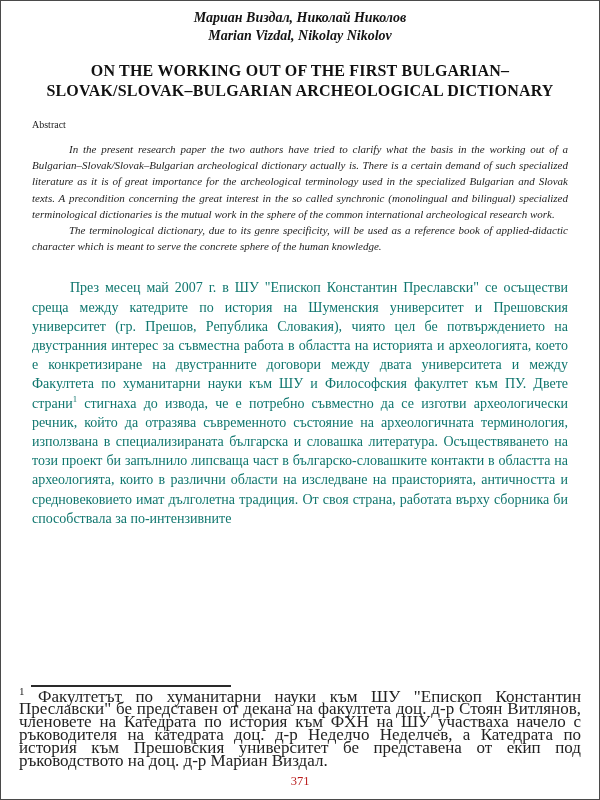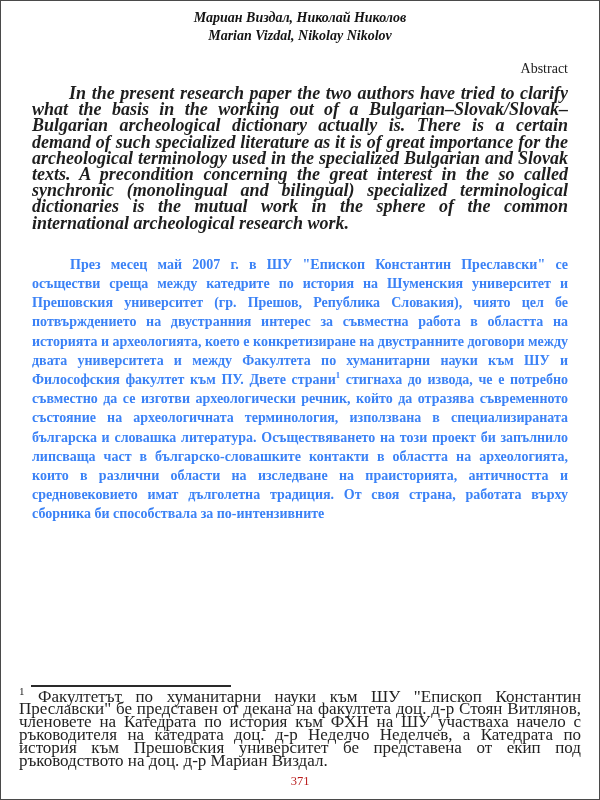--- a/index.html
+++ b/index.html
@@ -40,43 +40,41 @@
     margin: 16px 0 0 0;
     text-align: center;
     font-weight: bold;
     font-size: 16px;
     line-height: 20px;
     letter-spacing: 0.2px;
     color: #111111;
   }
   .abstract-heading {
     margin: 15px 0 0 0;
-    text-align: right;
-    font-size: 14px;
+    text-align: left;
+    font-size: 10px;
     line-height: 17px;
   }
   .abstract-para {
     margin: 0;
     font-style: italic;
-    font-size: 18px;
+    font-size: 11px;
     line-height: 16.2px;
     text-align: justify;
     text-indent: 37px;
     color: #1e1e1e;
-    font-weight: bold;
   }
   .abstract-para.first { margin-top: 8px; }
   .body-para {
     margin: 24px 0 0 0;
     font-size: 14px;
     line-height: 19.2px;
     text-align: justify;
     text-indent: 38px;
-    color: #3b82f6;
-    font-weight: bold;
+    color: #0f766e;
   }
   sup.fn-ref {
     font-size: 62%;
     line-height: 0;
     vertical-align: super;
   }
   .footnote-block {
     position: absolute;
     left: 14px;
     right: 14px;
@@ -114,25 +112,30 @@
 </head>
 <body>
 
 <div class="page">
 
   <p class="authors-bg">Мариан Виздал, Николай Николов</p>
 
 
   <p class="authors-en">Marian Vizdal, Nikolay Nikolov</p>
 
+  <div class="title-en">
+    <div>ON THE WORKING OUT OF THE FIRST BULGARIAN–</div>
+    <div>SLOVAK/SLOVAK–BULGARIAN ARCHEOLOGICAL DICTIONARY</div>
+  </div>
 
   <p class="abstract-heading">Abstract</p>
 
   <p class="abstract-para first">In the present research paper the two authors have tried to clarify what the basis in the working out of a Bulgarian–Slovak/Slovak–Bulgarian archeological dictionary actually is. There is a certain demand of such specialized literature as it is of great importance for the archeological terminology used in the specialized Bulgarian and Slovak texts. A precondition concerning the great interest in the so called synchronic (monolingual and bilingual) specialized terminological dictionaries is the mutual work in the sphere of the common international archeological research work.</p>
 
+  <p class="abstract-para">The terminological dictionary, due to its genre specificity, will be used as a reference book of applied-didactic character which is meant to serve the concrete sphere of the human knowledge.</p>
 
   <p class="body-para"><span>През месец май 2007 г. в ШУ "Епископ Константин Преславски" се осъществи среща между катедрите по история на Шуменския университет и Прешовския университет (гр. Прешов, Република Словакия), чиято цел бе потвърждението на двустранния интерес за съвместна работа в областта на историята и археологията, което е конкретизиране на двустранните договори между двата университета и между Факултета по хуманитарни науки към ШУ и Философския факултет към ПУ. Двете страни</span><sup class="fn-ref">1</sup><span> стигнаха до извода, че е потребно съвместно да се изготви археологически речник, който да отразява съвременното състояние на археологичната терминология, използвана в специализираната българска и словашка литература. Осъществяването на този проект би запълнило липсваща част в българско-словашките контакти в областта на археологията, които в различни области на изследване на праисторията, античността и средновековието имат дълголетна традиция. От своя страна, работата върху сборника би способствала за по-интензивните</span></p>
 
   <div class="footnote-block">
     <div class="footnote-rule"></div>
     <p class="footnote"><sup>1</sup> <span>Факултетът по хуманитарни науки към ШУ "Епископ Константин Преславски" бе представен от декана на факултета доц. д-р Стоян Витлянов, членовете на Катедрата по история към ФХН на ШУ участваха начело с ръководителя на катедрата доц. д-р Неделчо Неделчев, а Катедрата по история към Прешовския университет бе представена от екип под ръководството на доц. д-р Мариан Виздал.</span></p>
   </div>
 
   <p class="page-number">371</p>
 

